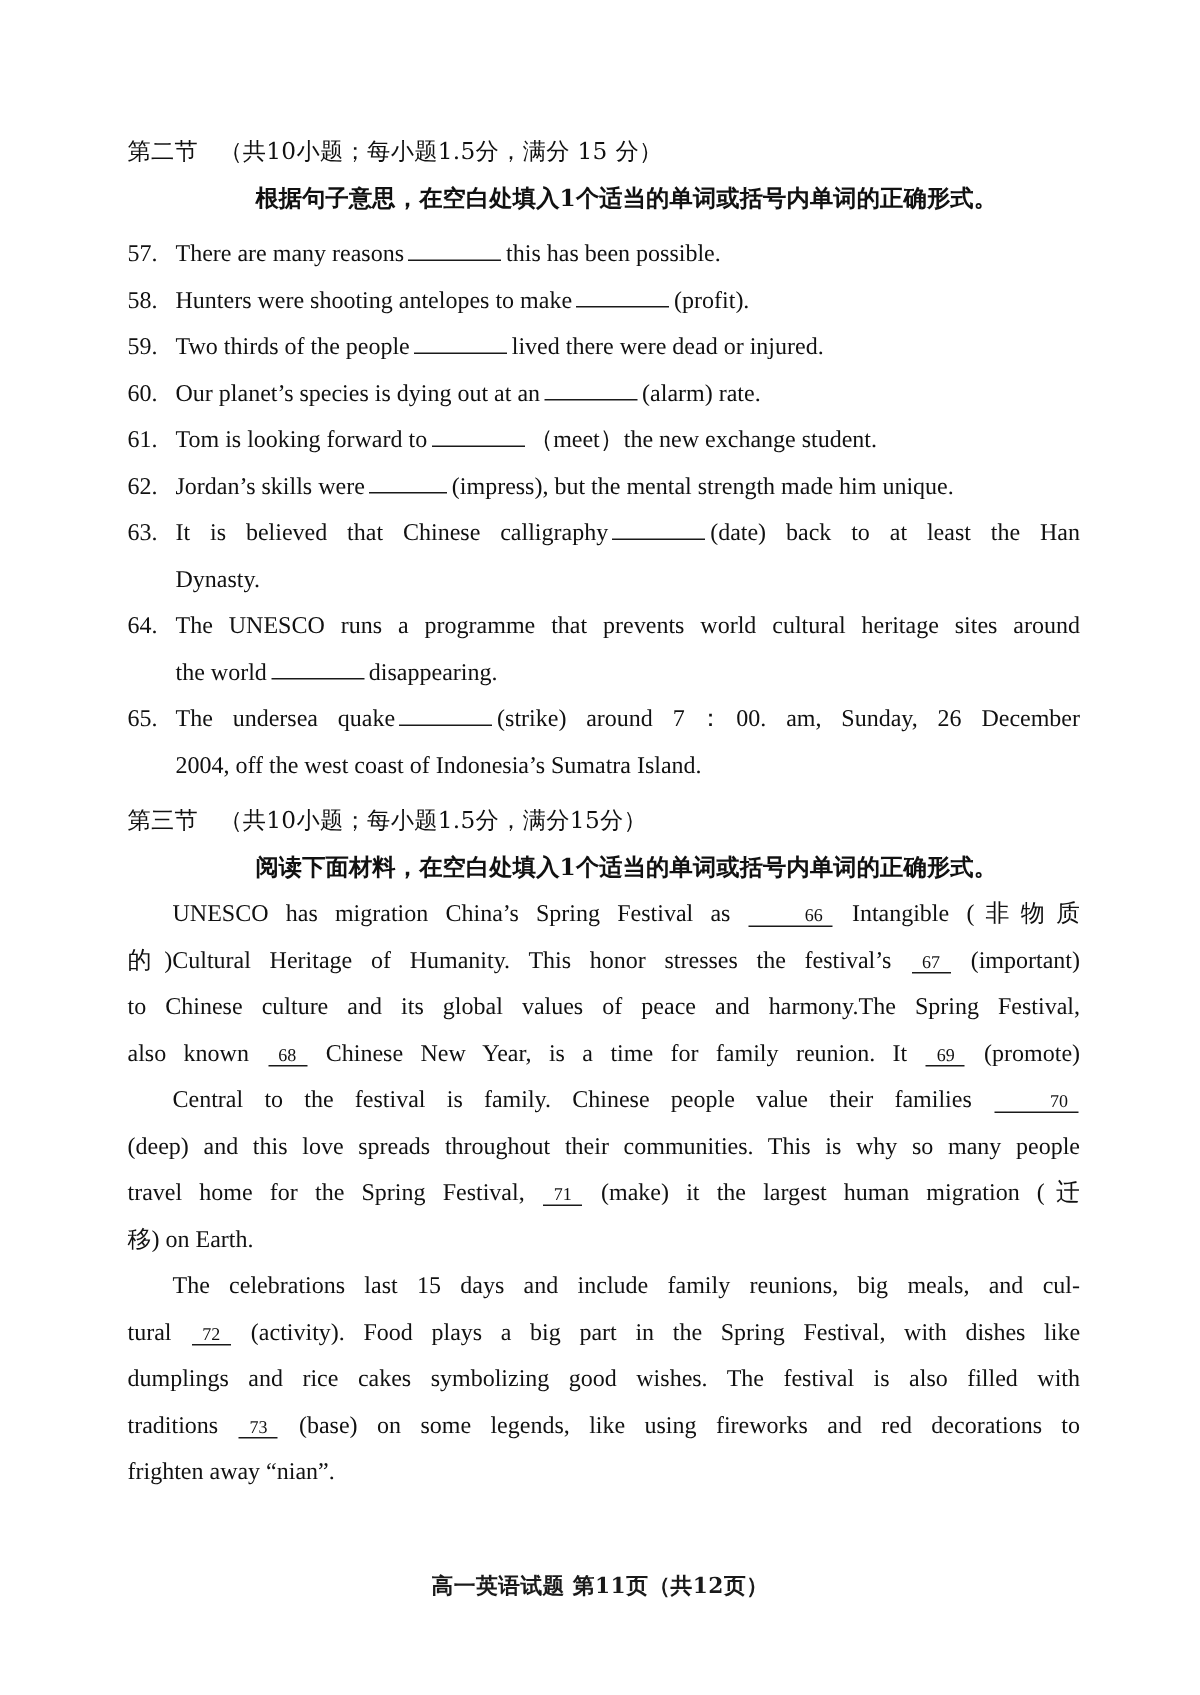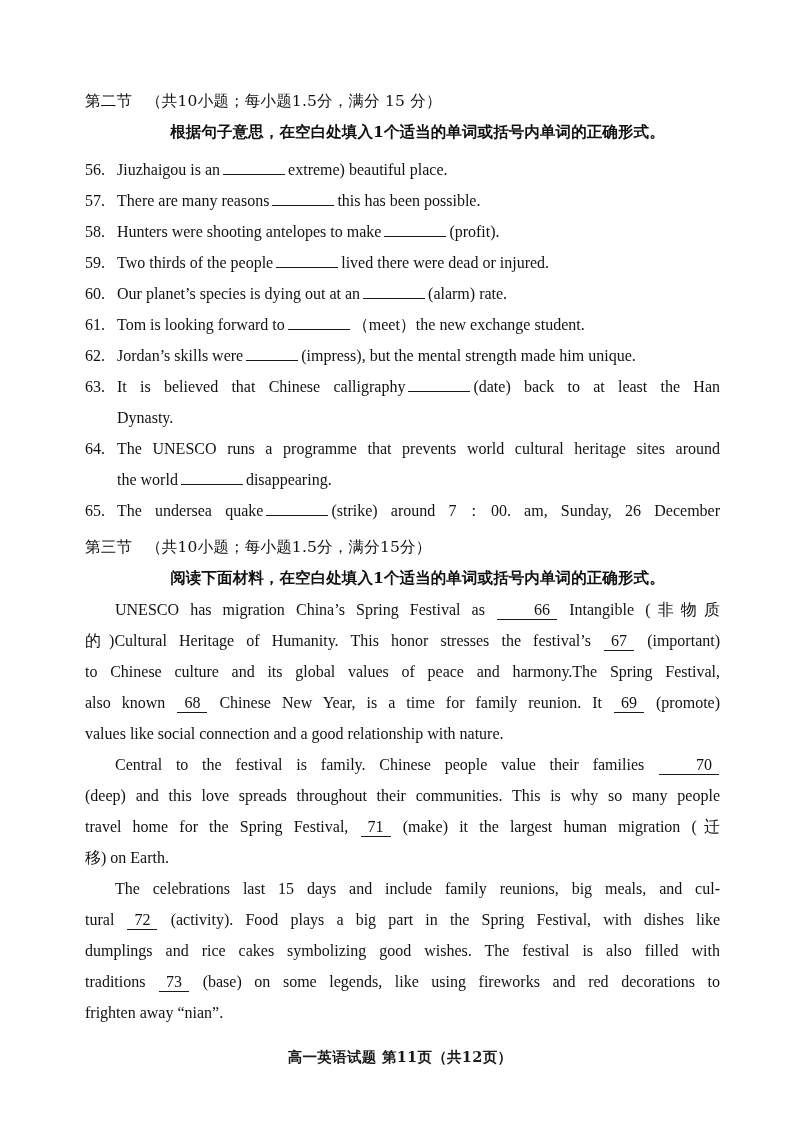--- a/index.html
+++ b/index.html
@@ -88,21 +88,21 @@
   }
   .blank.short { width: 52px; }
 
   
   .nblank {
     display: inline-block;
     border-bottom: 1.3px solid #1a1a1a;
     padding: 0 7px 0 7px;
     margin: 0 1px;
     line-height: 1.05em;
-    font-size: 16px;
+    font-size: 12px;
   }
 
   
   .passage { margin-top: 1px; }
   .para {
     font-size: 16px;
     line-height: 31px;
     text-align: justify;
     text-justify: inter-word;
     text-indent: 30px;
@@ -139,24 +139,20 @@
   <div class="content">
 
     <div class="section-head">
       <span>第二节</span><span class="gap"></span><span>（共10小题；每小题1.5分，满分 15 分）</span>
     </div>
 
     <div class="section-instr">根据句子意思，在空白处填入1个适当的单词或括号内单词的正确形式。</div>
 
     <div class="q-list">
 
-      <div class="q-item">
-        <span class="q-num">56.</span>
-        <span class="q-body"><span>Jiuzhaigou is an</span><span class="blank"></span><span>extreme) beautiful place.</span></span>
-      </div>
 
       <div class="q-item">
         <span class="q-num">57.</span>
         <span class="q-body"><span>There are many reasons</span><span class="blank"></span><span>this has been possible.</span></span>
       </div>
 
       <div class="q-item">
         <span class="q-num">58.</span>
         <span class="q-body"><span>Hunters were shooting antelopes to make</span><span class="blank"></span><span>(profit).</span></span>
       </div>
@@ -189,38 +185,38 @@
 
       <div class="q-item">
         <span class="q-num">64.</span>
         <span class="q-body spread">The UNESCO runs a programme that prevents world cultural heritage sites around</span>
         <span class="q-body"><span>the world</span><span class="blank"></span><span>disappearing.</span></span>
       </div>
 
       <div class="q-item">
         <span class="q-num">65.</span>
         <span class="q-body spread"><span>The undersea quake</span><span class="blank"></span><span>(strike) around 7：00. am, Sunday, 26 December</span></span>
+        <span class="q-body">2004, off the west coast of Indonesia’s Sumatra Island.</span>
       </div>
 
     </div>
 
     <div class="sec3-head-wrap">
       <div class="section-head">
         <span>第三节</span><span class="gap"></span><span>（共10小题；每小题1.5分，满分15分）</span>
       </div>
       <div class="section-instr">阅读下面材料，在空白处填入1个适当的单词或括号内单词的正确形式。</div>
     </div>
 
     <div class="passage" id="passage-root">
         <div class="para">
           <span class="line first spread"><span>UNESCO has migration China’s Spring Festival as</span> <span class="nblank">66</span> <span>Intangible (非物质</span></span>
           <span class="line spread"><span>的)Cultural Heritage of Humanity. This honor stresses the festival’s</span> <span class="nblank">67</span> <span>(important)</span></span>
           <span class="line spread"><span>to Chinese culture and its global values of peace and harmony.The Spring Festival,</span></span>
           <span class="line spread"><span>also known</span> <span class="nblank">68</span> <span>Chinese New Year, is a time for family reunion. It</span> <span class="nblank">69</span> <span>(promote)</span></span>
-          <span class="line"><span>values like social connection and a good relationship with nature.</span></span>
         </div>
         <div class="para">
           <span class="line first spread"><span>Central to the festival is family. Chinese people value their families</span> <span class="nblank">70</span></span>
           <span class="line spread"><span>(deep) and this love spreads throughout their communities. This is why so many people</span></span>
           <span class="line spread"><span>travel home for the Spring Festival,</span> <span class="nblank">71</span> <span>(make) it the largest human migration (迁</span></span>
           <span class="line"><span>移) on Earth.</span></span>
         </div>
         <div class="para">
           <span class="line first spread"><span>The celebrations last 15 days and include family reunions, big meals, and cul-</span></span>
           <span class="line spread"><span>tural</span> <span class="nblank">72</span> <span>(activity). Food plays a big part in the Spring Festival, with dishes like</span></span>

